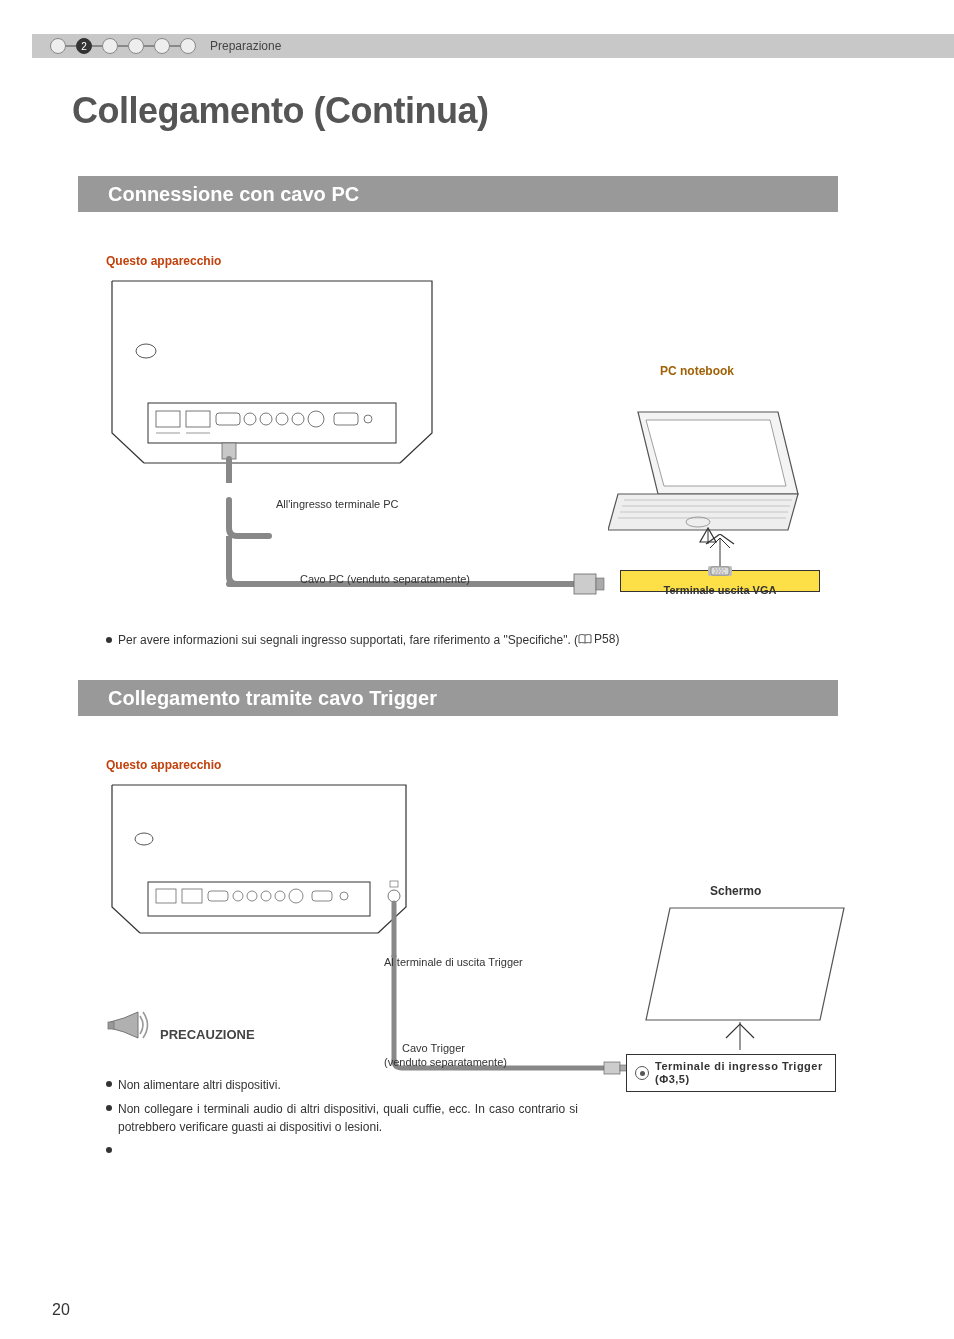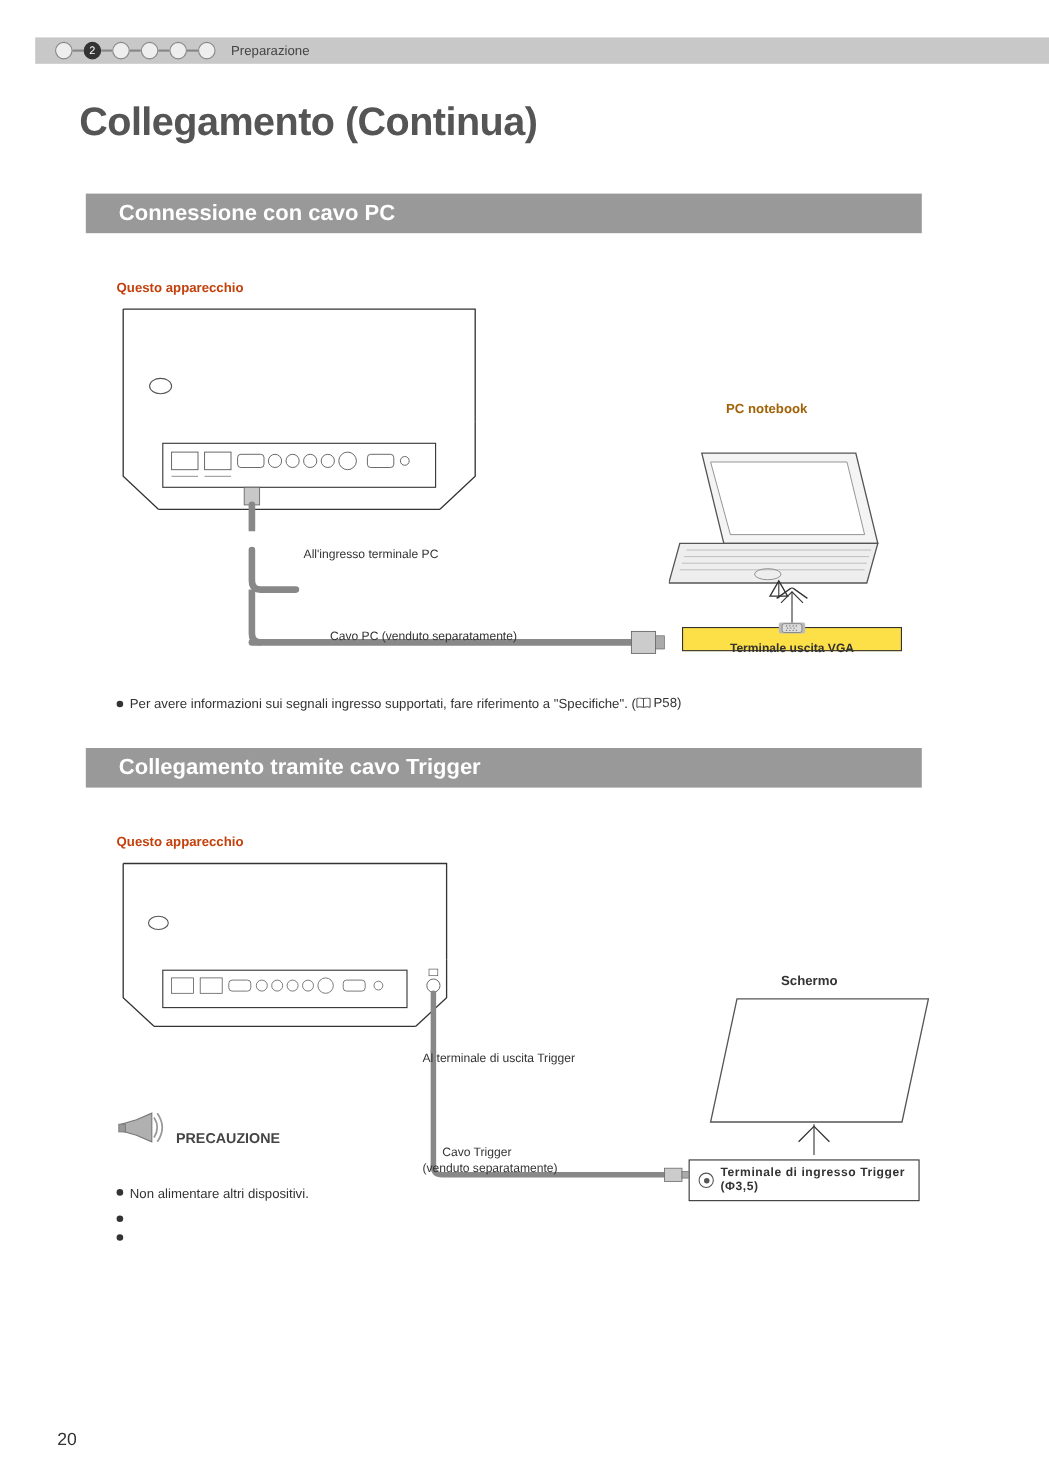--- a/index.html
+++ b/index.html
@@ -415,19 +415,20 @@
   <span class="precauzione-text">PRECAUZIONE</span>
 </div>
 
 <div class="warn-list">
   <div class="warn-item">
     <span class="bullet-dot"></span>
     <span class="txt">Non alimentare altri dispositivi.</span>
   </div>
   <div class="warn-item">
     <span class="bullet-dot"></span>
+    <span class="txt" style="max-width:460px;">Non collegare i terminali audio di altri dispositivi, quali cuffie, ecc. In caso contrario si potrebbero verificare guasti ai dispositivi o lesioni.</span>
   </div>
   <div class="warn-item">
     <span class="bullet-dot"></span>
   </div>
 </div>
 
 <div class="page-number">20</div>
 
 </body></html>

